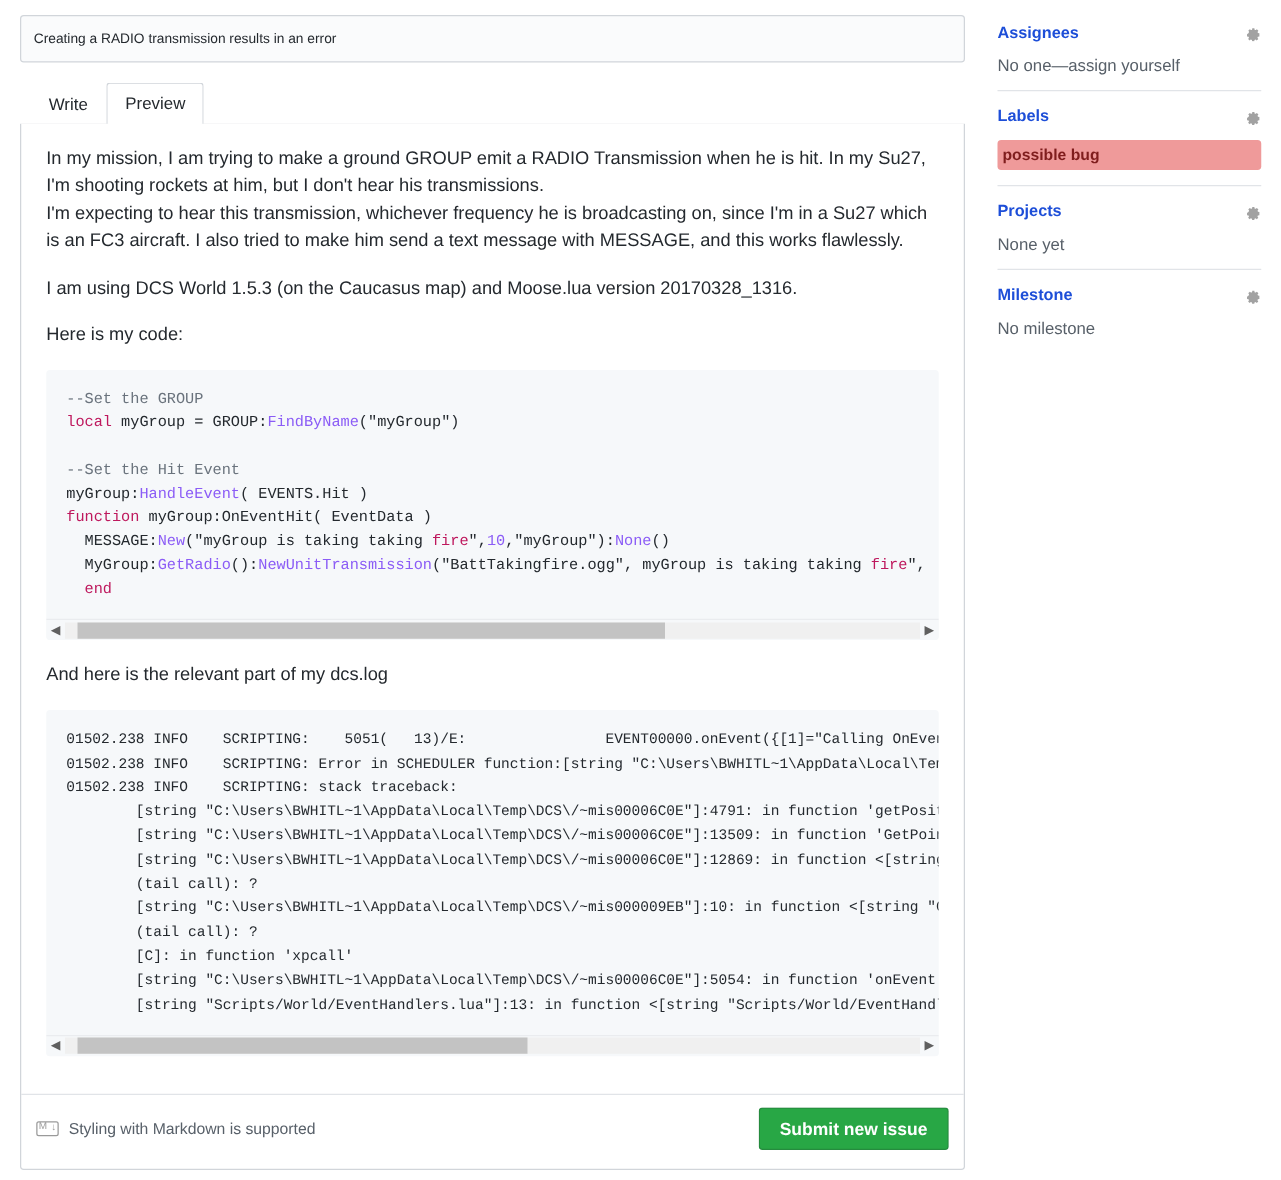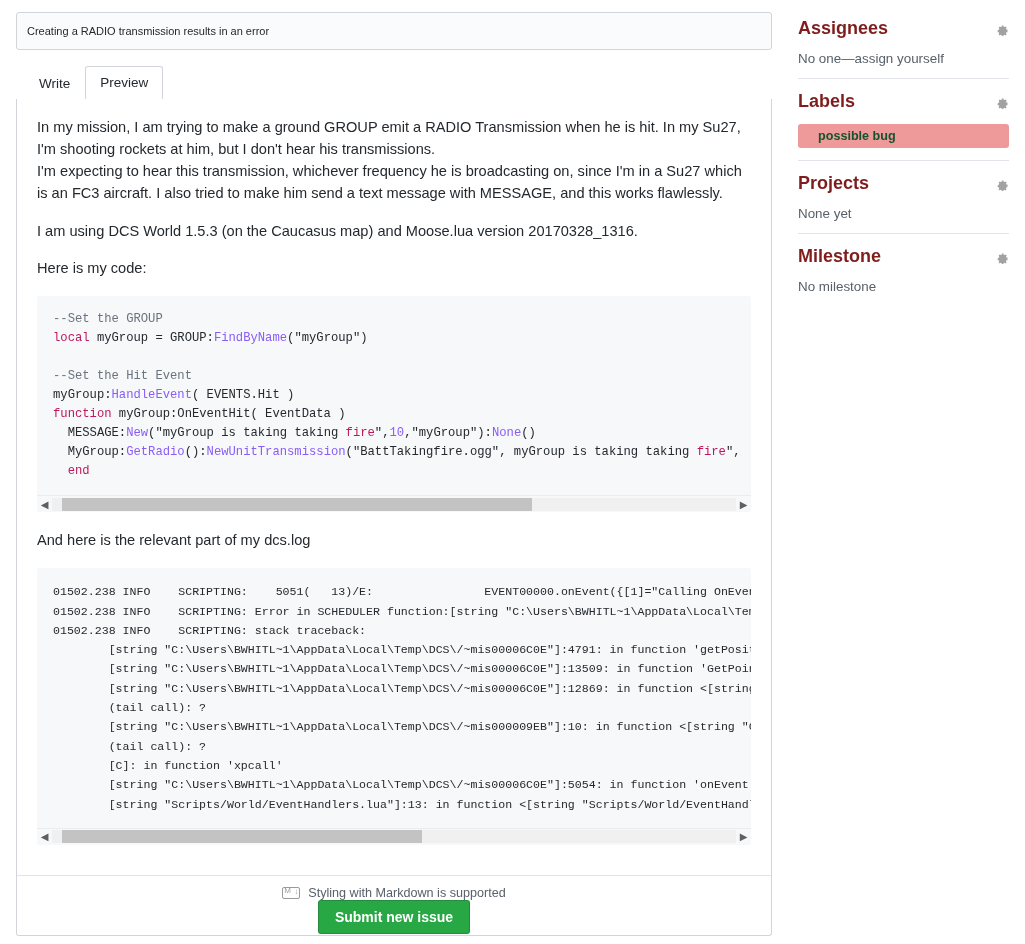--- a/index.html
+++ b/index.html
@@ -143,21 +143,20 @@
     line-height: 19.3px;
     padding: 14px 10px 14px 16px;
   }
   .footer {
     border-top: 1px solid #e1e4e8;
     padding: 10px 12px 14px 12px;
     display: flex;
     align-items: center;
     justify-content: space-between;
     height: 60px;
-    flex-direction: column;
   }
   .md-note {
     display: flex;
     align-items: center;
     font-size: 12.6px;
     color: #586069;
   }
   .md-icon {
     display: inline-block;
     width: 18px;
@@ -206,45 +205,45 @@
     padding-top: 6px;
   }
   .side-section {
     border-bottom: 1px solid #e1e4e8;
     padding: 0 0 12px 0;
     margin-bottom: 12px;
   }
   .side-section:last-child { border-bottom: none; }
   .side-head {
     display: flex;
-    align-items: center;
+    align-items: flex-end;
     justify-content: space-between;
-    font-size: 18px;
+    font-size: 13px;
     font-weight: bold;
-    color: #7f1d1d;
+    color: #1d4ed8;
     padding-bottom: 10px;
   }
   .gear {
     width: 14px;
     height: 14px;
     opacity: 0.6;
     cursor: pointer;
   }
   .side-text {
     font-size: 13.4px;
     color: #586069;
     padding-top: 2px;
   }
   .label-chip {
     display: block;
     background: #ef9a9a;
-    color: #14532d;
+    color: #7f1d1d;
     font-size: 12.6px;
     font-weight: bold;
-    padding: 5px 20px;
+    padding: 5px 4px;
     border-radius: 3px;
     margin-top: 2px;
   }
 </style>
 </head>
 <body>
 
 <div class="page">
 
   <div class="main-col">

